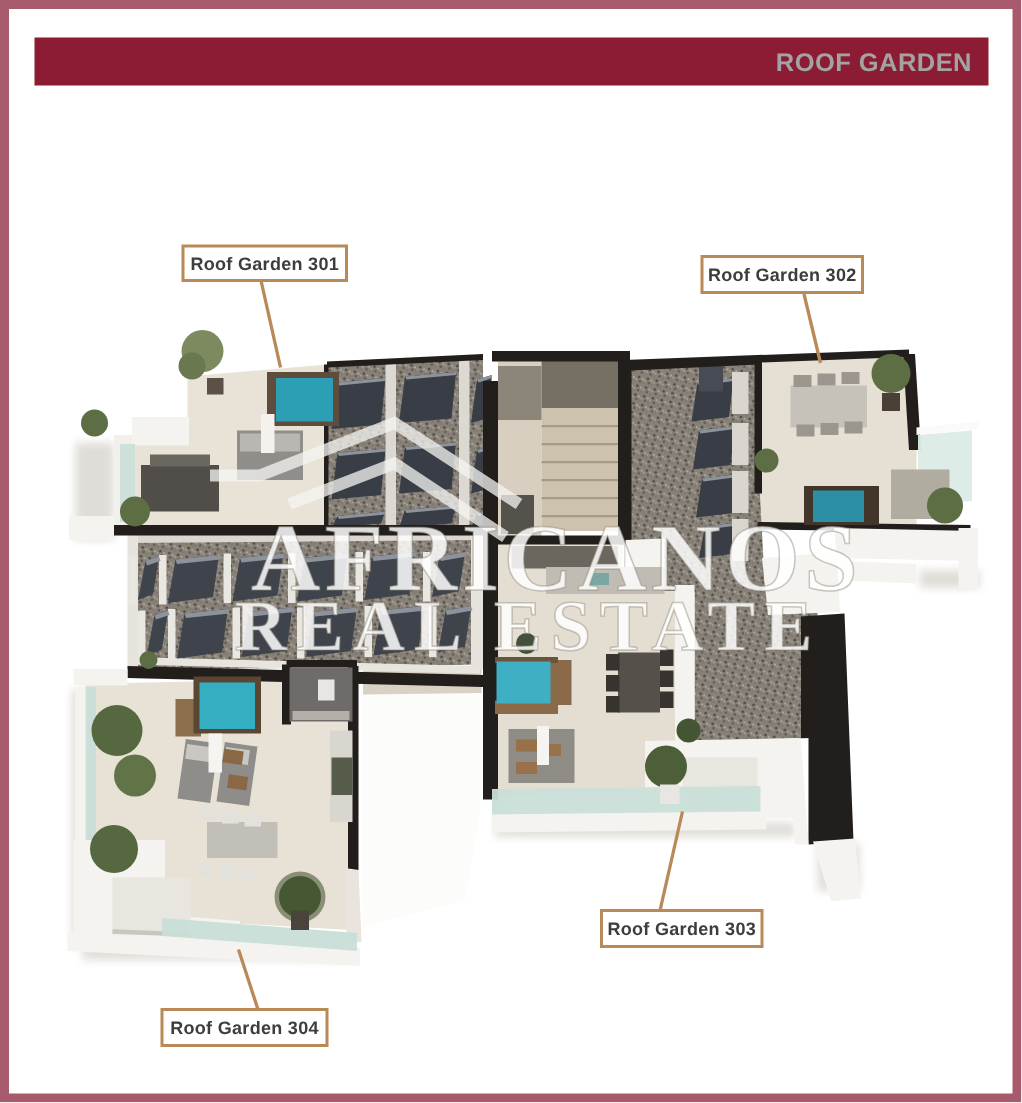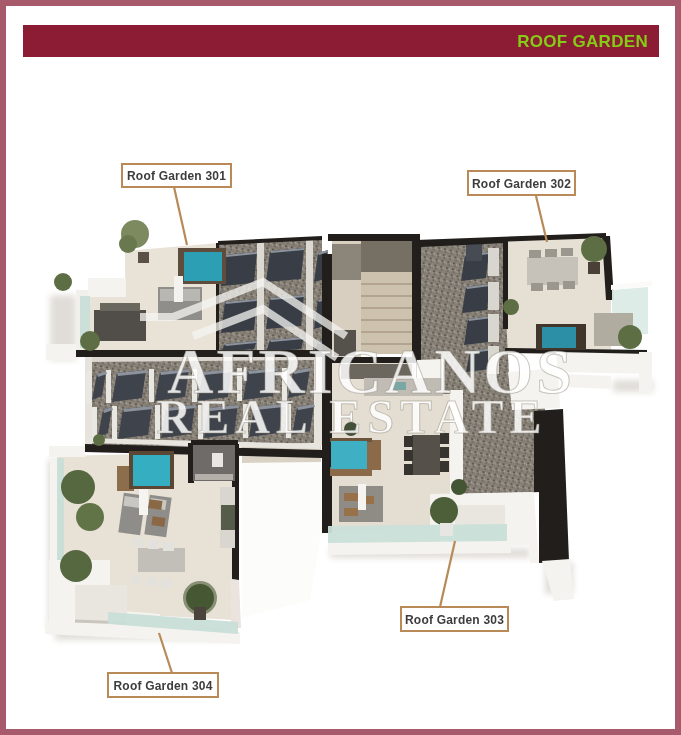--- a/index.html
+++ b/index.html
@@ -1,19 +1,19 @@
 <!DOCTYPE html>
 <html><head>
 <meta charset="utf-8">
 <style>
   html,body{margin:0;padding:0;background:#fff;}
   #page{position:relative;width:681px;height:735px;overflow:hidden;background:#fff;}
   #frame{position:absolute;left:0;top:0;width:669px;height:723px;border:6px solid #a65a6b;}
   #topbar{position:absolute;left:23px;top:25px;width:636px;height:32px;background:#8c1c33;}
-  #topbar span{position:absolute;right:11px;top:7px;color:#84cc16;font:bold 17px "Liberation Sans",sans-serif;letter-spacing:0.3px;}
+  #topbar span{position:absolute;right:11px;top:7px;color:#a3a3a3;font:bold 17px "Liberation Sans",sans-serif;letter-spacing:0.3px;}
   svg{position:absolute;left:0;top:0;}
   .lbl{font:bold 12px "Liberation Sans",sans-serif;fill:#3d3d3d;letter-spacing:0.2px;}
 </style>
 </head>
 <body>
 <div id="page">
   <div id="frame"></div>
   <div id="topbar">
       <span>ROOF GARDEN</span>
     </div>

